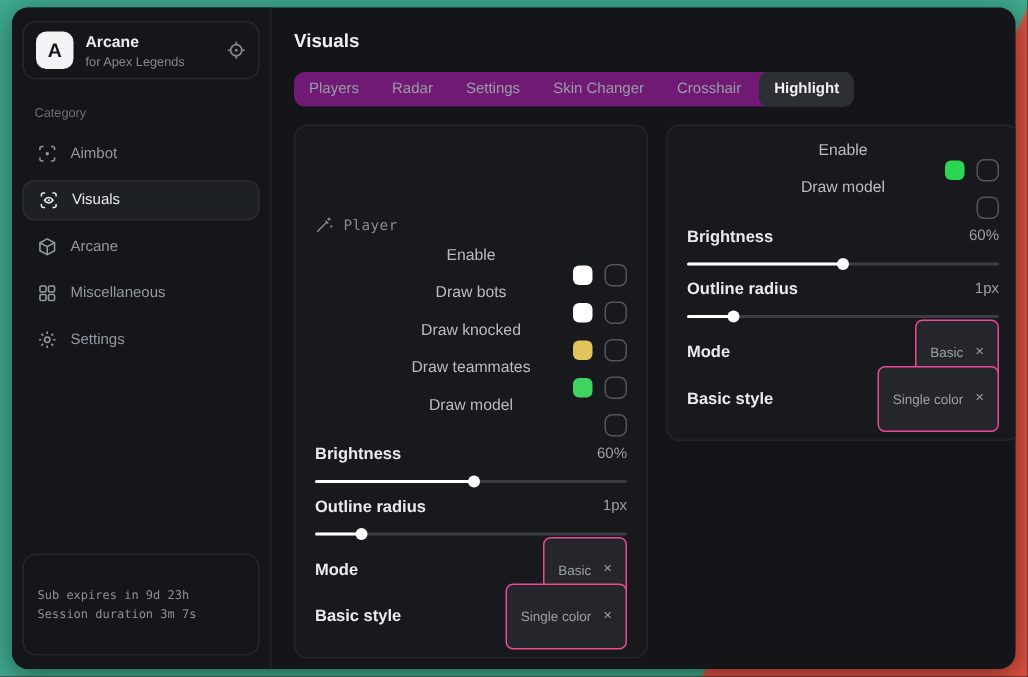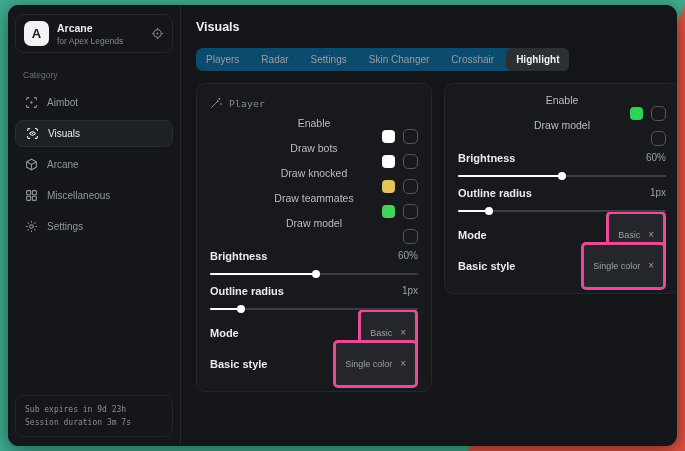--- a/index.html
+++ b/index.html
@@ -20,58 +20,58 @@
     font-weight:bold; display:flex; align-items:center; justify-content:center; font-size:13px; }
   .s-head-text { display:flex; flex-direction:column; }
   .s-title { font-size:10.5px; color:#ecedef; font-weight:700; }
   .s-sub { font-size:8.5px; color:#84898f; margin-top:2px; }
   .s-target { margin-left:auto; display:flex; }
   .cat { margin:17px 15px 7px; font-size:8.5px; color:#6c7177; }
   .nav-item { margin:2px 7px; height:27px; padding:0 10px; border-radius:8px;
     display:flex; align-items:center; gap:9px; color:#9298a0; font-size:10px; cursor:pointer; }
   .nav-item.sel { background:#1d2024; border:1px solid #2a2d32; color:#e8eaec; }
   .spacer { flex:1; }
-  .s-footer { margin:0 7px 9px; border:1px solid #24262b; border-radius:9px; padding:7px 9px;
+  .s-footer { margin:0 7px 9px; border:1px solid #24262b; border-radius:9px; padding:20px 9px;
     font-family:"DejaVu Sans Mono", monospace; font-size:8px; color:#8b9096; line-height:13px; }
   svg { display:block; }
 
   
   .main { flex:1; padding:15px 15px; display:flex; flex-direction:column; }
   .m-title { font-size:12.5px; font-weight:700; color:#eef0f2; }
   .tabs { display:flex; gap:2px; margin-top:14px; width:max-content;
-    background:#0c4a6e; border-radius:7px; }
+    background:#701a75; border-radius:7px; }
   .tab { padding:6px 10px; font-size:10px; color:#989ea5; border-radius:6px; cursor:pointer; }
   .tab.sel { background:#2c2f34; color:#f0f1f3; font-weight:600; }
 
   .panels { display:flex; gap:12px; margin-top:12px; align-items:flex-start; }
   .panel { width:236px; background:#17191d; border:1px solid #23262b; border-radius:9px;
     padding:10px 13px 12px; }
   .p-head { display:flex; gap:7px; align-items:center; color:#878d94;
     font-family:"DejaVu Sans Mono", monospace; font-size:9.5px; letter-spacing:.3px;
-    margin-bottom:5px; height:18px; }
+    margin-bottom:5px; height:18px;margin-top:47px; }
   .row { display:flex; align-items:center; height:25px;flex-direction:column; }
   .row-label { font-size:10.5px; color:#b9bdc2; }
   .row-right { margin-left:auto; display:flex; align-items:center; gap:8px; }
   .swatch { width:13px; height:13px; border-radius:4px; cursor:pointer; }
   .checkbox { width:15px; height:15px; border:1.5px solid #53575d; border-radius:5px; cursor:pointer; }
 
   .srow { margin:5px 0 2px; }
   .slabel-line { display:flex; height:17px; align-items:center; }
   .s-name { font-size:11px; font-weight:700; color:#e9ebed; }
   .s-val { margin-left:auto; font-size:10px; color:#9aa0a6; }
   .track { position:relative; height:2px; background:#3a3e44; border-radius:2px;
     margin:9px 0 7px; cursor:pointer; }
   .fill { position:absolute; left:0; top:0; height:100%; background:#fff; border-radius:2px; }
   .thumb { position:absolute; top:50%; width:8px; height:8px; background:#fff;
     border-radius:50%; transform:translate(-50%,-50%); cursor:grab; }
 
   .trow { display:flex; align-items:center; height:31px; }
   .t-name { font-size:11px; font-weight:700; color:#e9ebed; }
   .tag-pill { margin-left:auto; display:flex; align-items:center; gap:8px; background:#24262b;
-    border:3px solid #ec4899; border-radius:5px; padding:16px 9px; font-size:9px;
+    border:1px solid #ec4899; border-radius:5px; padding:16px 9px; font-size:9px;
     color:#9aa0a6; cursor:pointer; }
   .tag-x { font-size:10px; line-height:1; color:#9aa0a6; cursor:pointer; }
 </style>
 </head>
 <body>
 
 <div class="backdrop"></div>
 
 <div class="window">
 

